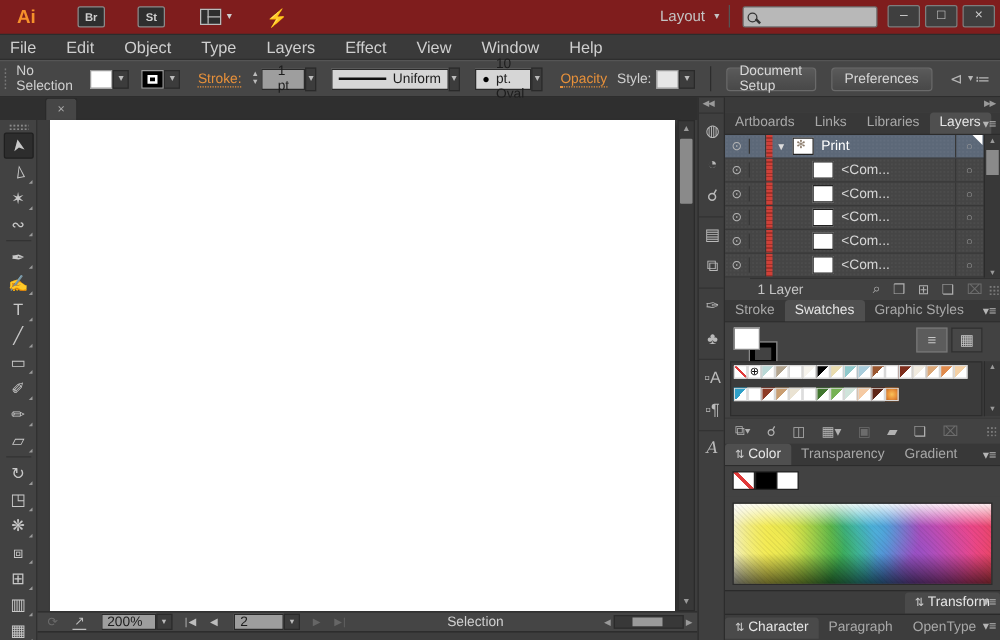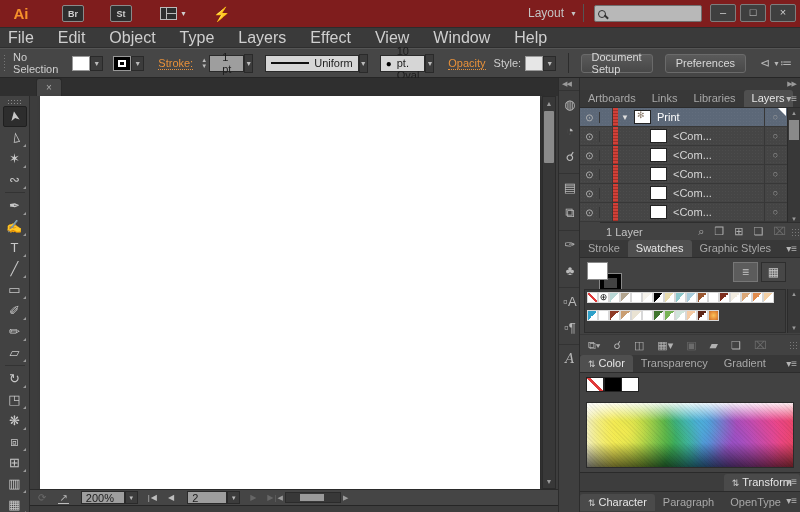--- a/index.html
+++ b/index.html
@@ -29,21 +29,21 @@
   .mag { width:8px; height:8px; border:1.5px solid #333; border-radius:50%; position:relative; display:inline-block;}
   .mag::after { content:""; position:absolute; width:5px; height:1.5px; background:#333;
     right:-4px; bottom:-1px; transform:rotate(45deg); }
   .search-input { flex:1; border:none; background:transparent; outline:none; font-size:10px; color:#222; min-width:0;}
   .winctl { position:absolute; right:4px; top:4px; display:flex; gap:4px; }
   .winbtn { width:26px; height:18px; border:1px solid #7d7d7d; border-radius:2px; background:#3f3f3f;
     color:#cfcfcf; font-size:11px; line-height:15px; text-align:center; }
   
   .menubar { position:absolute; left:0; top:28px; width:800px; height:20px; background:#3a3a3a;
     display:flex; align-items:center; gap:0; border-bottom:1px solid #2e2e2e;}
-  .menu-item { padding:0 12px; color:#cfcfcf; font-size:16px; }
+  .menu-item { padding:0 12px; color:#cfcfcf; font-size:13px; }
   .menu-item:first-child{ padding-left:8px; }
   
   .controlbar { position:absolute; left:0; top:48px; width:800px; height:30px; background:#464646;
     border-top:1px solid #555; border-bottom:1px solid #262626; display:flex; align-items:center; }
   .grip-v { width:5px; height:18px; margin-left:3px;
     background-image:radial-gradient(#777 1px, transparent 1px); background-size:3px 3px; }
   .no-sel { margin-left:8px; color:#cfcfcf; }
   .swatch-dd { display:flex; align-items:center; margin-left:14px; }
   .fill-sw { width:18px; height:15px; background:#fff; border:1px solid #999; }
   .stroke-sw { width:18px; height:15px; background:#000; border:1px solid #999; position:relative; }
@@ -358,20 +358,21 @@
       <span class="sb-dim">⟳</span>
       <span class="share-ico">↗</span>
       <div class="sb-field">200%</div>
       <span class="sb-dd">▼</span>
       <span class="sb-nav">|◀</span>
       <span class="sb-nav">◀</span>
       <div class="sb-field" style="width:40px;">2</div>
       <span class="sb-dd">▼</span>
       <span class="sb-nav dim">▶</span>
       <span class="sb-nav dim">▶|</span>
+      <span class="sb-status">Selection</span>
       <div class="hscroll">
         <span class="hs-btn">◀</span>
         <div class="hs-track">
           <div class="hs-thumb"></div>
         </div>
         <span class="hs-btn">▶</span>
       </div>
     </div>
   </div>
 

